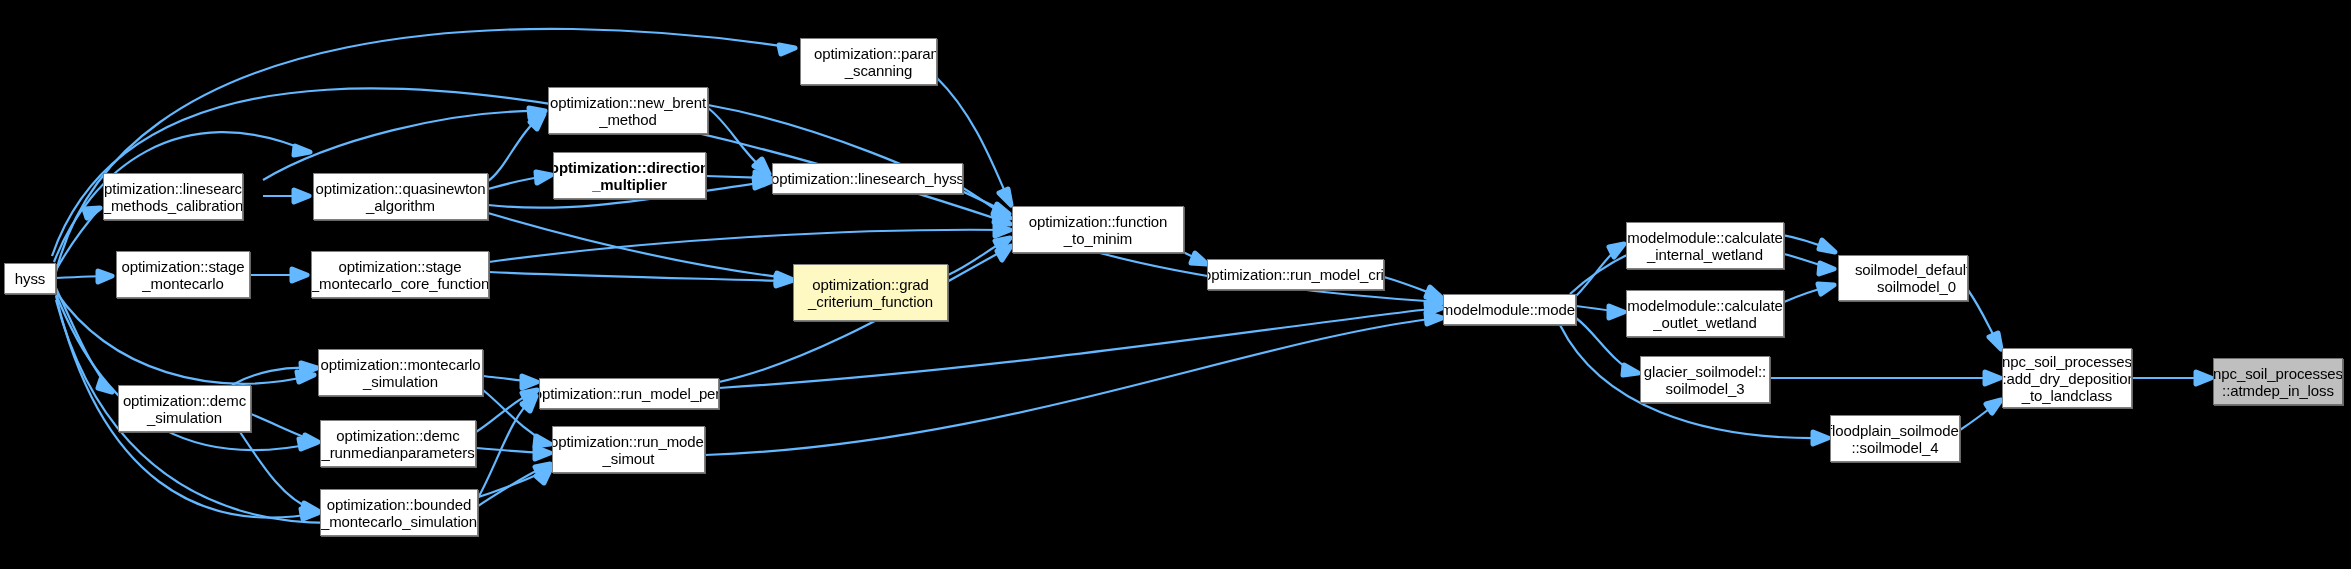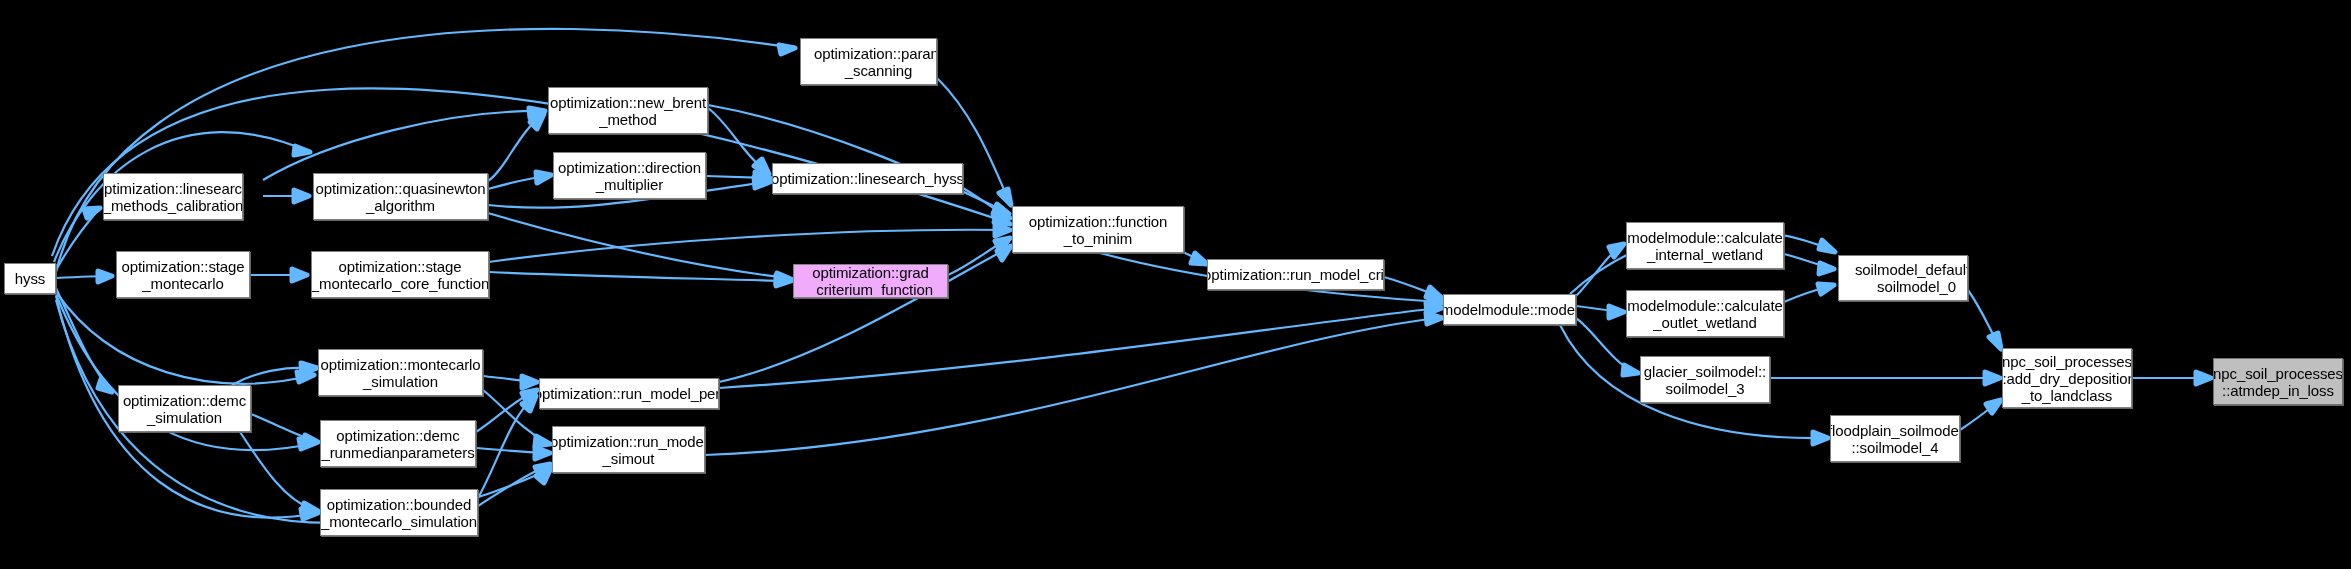--- a/index.html
+++ b/index.html
@@ -282,23 +282,23 @@
       <div class="node" style="left: 311px; top: 251px; width: 178px; height: 47px; background: rgb(255, 255, 255);"><span class="node-label">optimization::stage
 _montecarlo_core_function</span></div>
       <div class="node" style="left: 318px; top: 349px; width: 165px; height: 47px; background: rgb(255, 255, 255);"><span class="node-label">optimization::montecarlo
 _simulation</span></div>
       <div class="node" style="left: 320px; top: 420px; width: 156px; height: 47px; background: rgb(255, 255, 255);"><span class="node-label">optimization::demc
 _runmedianparameters</span></div>
       <div class="node" style="left: 320px; top: 489px; width: 158px; height: 47px; background: rgb(255, 255, 255);"><span class="node-label">optimization::bounded
 _montecarlo_simulation</span></div>
       <div class="node" style="left: 548px; top: 87px; width: 160px; height: 47px; background: rgb(255, 255, 255);"><span class="node-label">optimization::new_brent
 _method</span></div>
-      <div class="node" style="left: 553px; top: 152px; width: 153px; height: 47px; background: rgb(255, 255, 255);"><span class="node-label">optimization::direction
+      <div class="node" style="left: 553px; top: 152px; width: 153px; height: 47px; background: rgb(255, 255, 255); font-weight: bold;"><span class="node-label">optimization::direction
 _multiplier</span></div>
-      <div class="node" style="left: 793px; top: 264px; width: 155px; height: 34px; background: #f0abfc;"><span class="node-label">optimization::grad
+      <div class="node" style="left: 793px; top: 264px; width: 155px; height: 57px; background: #fef9c3;"><span class="node-label">optimization::grad
 _criterium_function</span></div>
       <div class="node" style="left: 539px; top: 378px; width: 180px; height: 31px; background: rgb(255, 255, 255);"><span class="node-label">optimization::run_model_pert</span></div>
       <div class="node" style="left: 552px; top: 426px; width: 153px; height: 47px; background: rgb(255, 255, 255);"><span class="node-label">optimization::run_model
 _simout</span></div>
       <div class="node" style="left: 800px; top: 38px; width: 137px; height: 47px; background: rgb(255, 255, 255); padding-left: 20px;"><span class="node-label">optimization::param
 _scanning</span></div>
       <div class="node" style="left: 772px; top: 163px; width: 191px; height: 31px; background: rgb(255, 255, 255);"><span class="node-label">optimization::linesearch_hyss</span></div>
       <div class="node" style="left: 1012px; top: 206px; width: 172px; height: 47px; background: rgb(255, 255, 255);"><span class="node-label">optimization::function
 _to_minim</span></div>
       <div class="node" style="left: 1207px; top: 259px; width: 177px; height: 31px; background: rgb(255, 255, 255);"><span class="node-label">optimization::run_model_crit</span></div>

